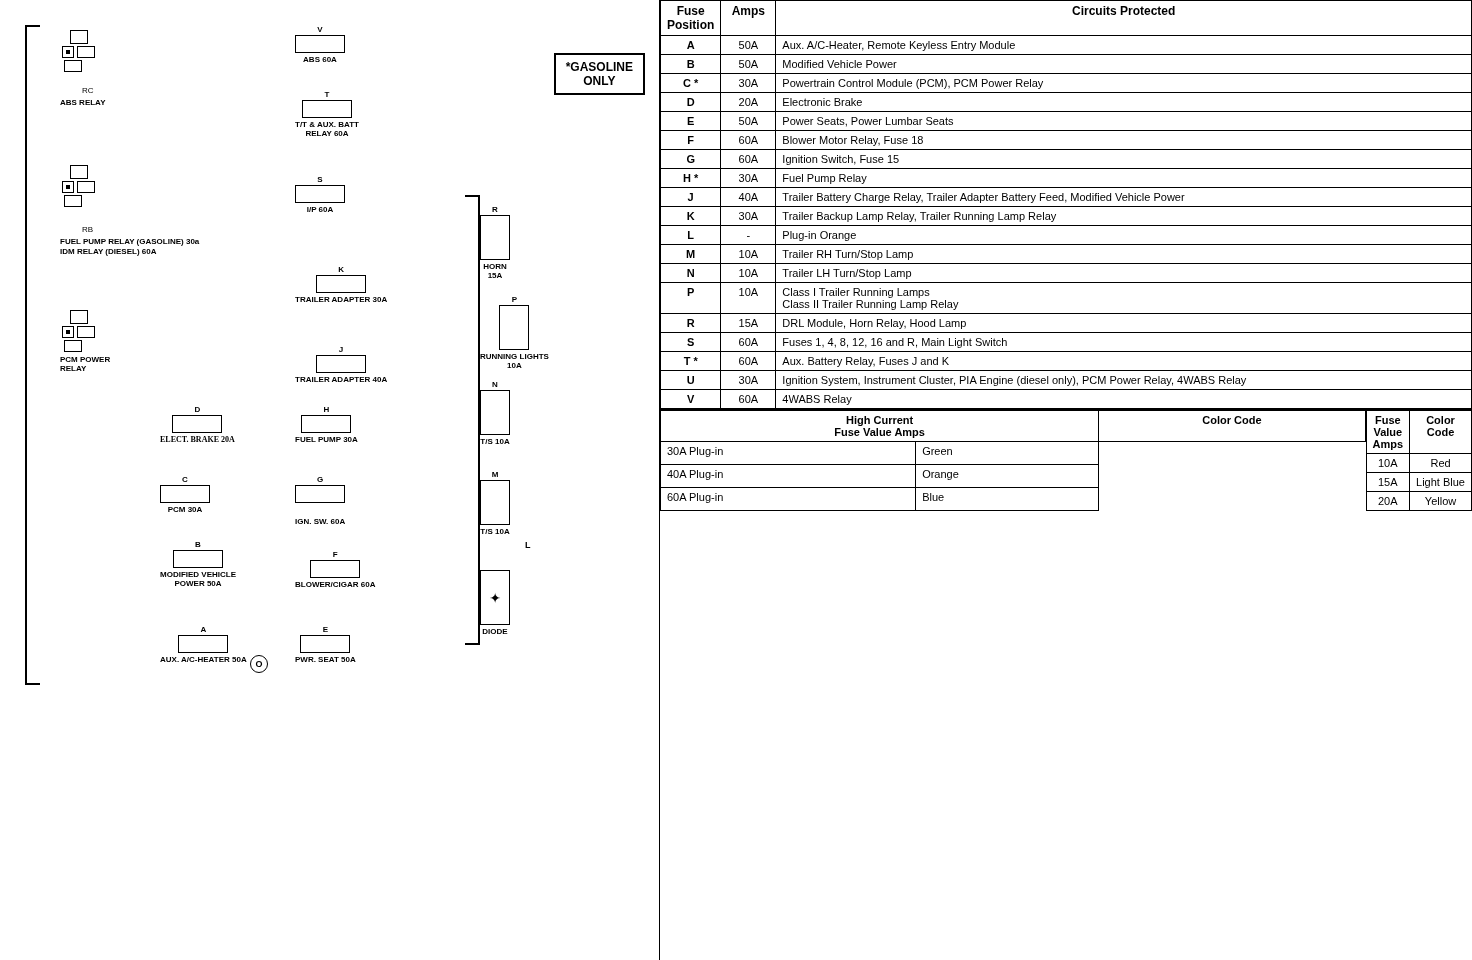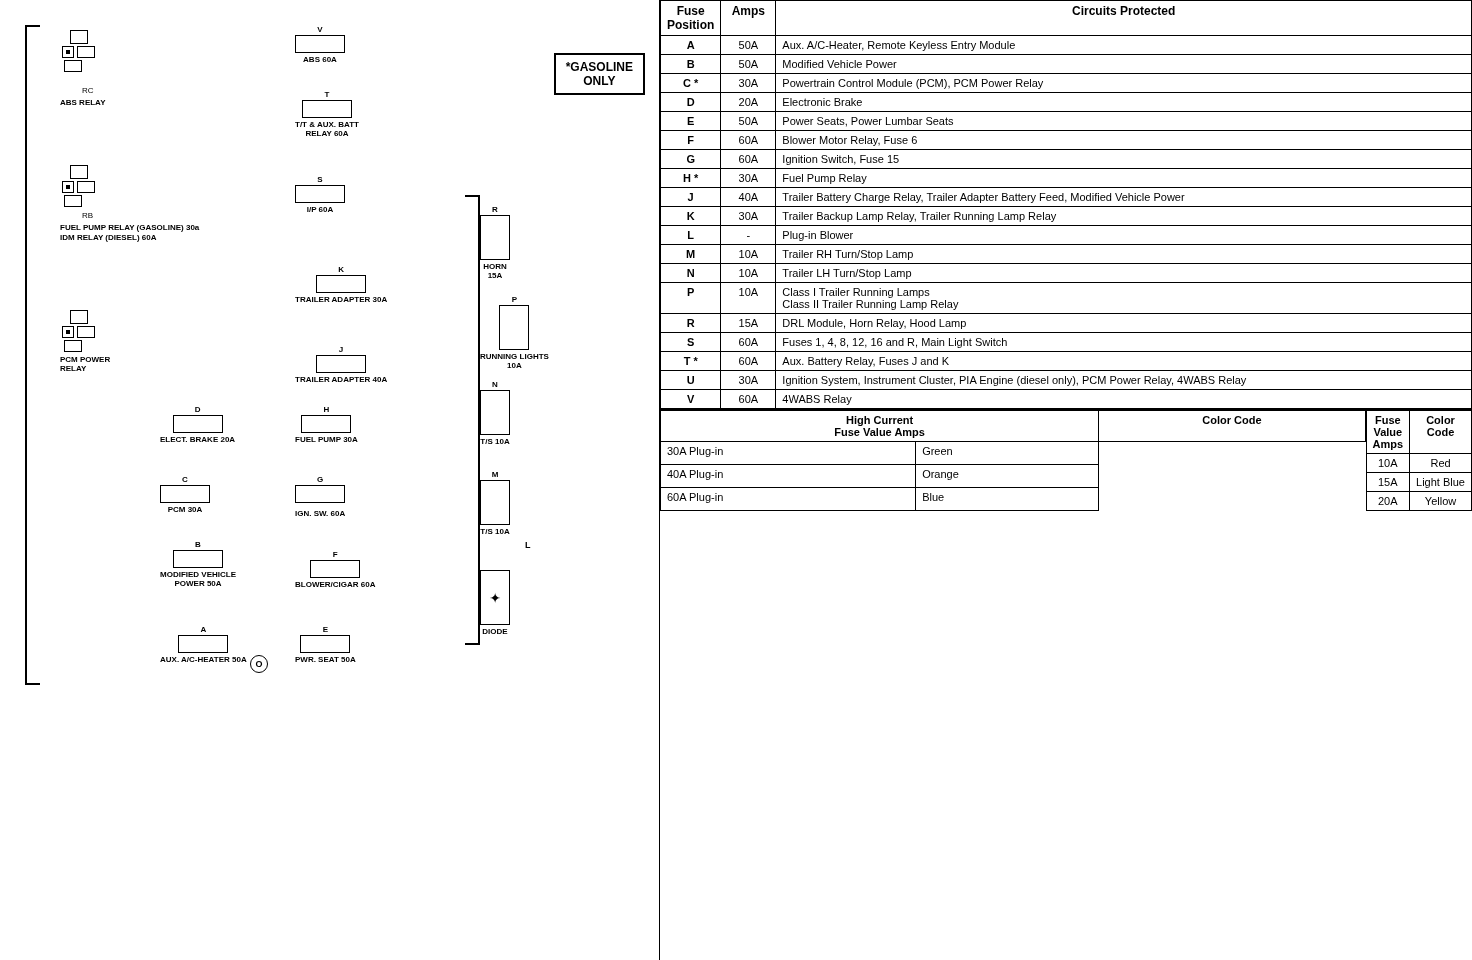--- a/index.html
+++ b/index.html
@@ -147,21 +147,21 @@
       </div>
       <div style="display:flex; flex-direction:row; align-items:center; gap:3px; margin-top:2px; margin-left:2px;">
         <div style="width:12px; height:12px; border:1.5px solid #000; background:#fff; position:relative;">
           <div style="width:4px; height:4px; background:#000; position:absolute; top:50%; left:50%; transform:translate(-50%,-50%);"></div>
         </div>
         <div style="width:18px; height:12px; border:1.5px solid #000; background:#fff;"></div>
       </div>
       <div style="margin-top:2px; margin-left:4px;">
         <div style="width:18px; height:12px; border:1.5px solid #000; background:#fff;"></div>
       </div>
-      <div style="margin-left:22px; font-size:8px; margin-top:4px;">RB</div>
+      <div style="margin-left:22px; font-size:8px; margin-top:18px;">RB</div>
       <div style="margin-top:3px; font-size:8px; font-weight:bold; text-align:left; line-height:1.2;">FUEL PUMP RELAY (GASOLINE) 30a<br>IDM RELAY (DIESEL) 60A</div>
     </div>
 
     <div style="position:absolute; left:290px; top:165px; display:flex; flex-direction:column; align-items:center;">
       <div style="font-size:8px; font-weight:bold; margin-bottom:1px;">S</div>
       <div style="width:50px; height:18px; border:1.5px solid #000; background:#fff;"></div>
       <div style="font-size:8px; font-weight:bold; margin-top:2px; text-align:center;">I/P 60A</div>
     </div>
 
     <div style="position:absolute; left:475px; top:195px; display:flex; flex-direction:column; align-items:center;">
@@ -206,21 +206,21 @@
 
     <div style="position:absolute; left:475px; top:370px; display:flex; flex-direction:column; align-items:center;">
       <div style="font-size:8px; font-weight:bold; margin-bottom:1px;">N</div>
       <div style="width:30px; height:45px; border:1.5px solid #000; background:#fff;"></div>
       <div style="font-size:8px; font-weight:bold; margin-top:2px; text-align:center;">T/S 10A</div>
     </div>
 
     <div style="position:absolute; left:155px; top:395px; display:flex; flex-direction:column; align-items:center;">
       <div style="font-size:8px; font-weight:bold; margin-bottom:1px;">D</div>
       <div style="width:50px; height:18px; border:1.5px solid #000; background:#fff;"></div>
-      <div style="font-size:8px; font-weight:bold; margin-top:2px; text-align:center;">ELECT. BRAKE 20A</div>
+      <div style="font-size:8px; font-weight:bold; margin-top:2px; text-align:center;font-family:Liberation Serif, serif;">ELECT. BRAKE 20A</div>
     </div>
 
     <div style="position:absolute; left:290px; top:395px; display:flex; flex-direction:column; align-items:center;">
       <div style="font-size:8px; font-weight:bold; margin-bottom:1px;">H</div>
       <div style="width:50px; height:18px; border:1.5px solid #000; background:#fff;"></div>
       <div style="font-size:8px; font-weight:bold; margin-top:2px; text-align:center;">FUEL PUMP 30A</div>
     </div>
 
     <div style="position:absolute; left:475px; top:460px; display:flex; flex-direction:column; align-items:center;">
       <div style="font-size:8px; font-weight:bold; margin-bottom:1px;">M</div>
@@ -230,21 +230,21 @@
 
     <div style="position:absolute; left:155px; top:465px; display:flex; flex-direction:column; align-items:center;">
       <div style="font-size:8px; font-weight:bold; margin-bottom:1px;">C</div>
       <div style="width:50px; height:18px; border:1.5px solid #000; background:#fff;"></div>
       <div style="font-size:8px; font-weight:bold; margin-top:2px; text-align:center;">PCM 30A</div>
     </div>
 
     <div style="position:absolute; left:290px; top:465px; display:flex; flex-direction:column; align-items:center;">
       <div style="font-size:8px; font-weight:bold; margin-bottom:1px;">G</div>
       <div style="width:50px; height:18px; border:1.5px solid #000; background:#fff;"></div>
-      <div style="font-size:8px; font-weight:bold; margin-top:6px; text-align:center;">IGN. SW. 60A</div>
+      <div style="font-size:8px; font-weight:bold; margin-top:14px; text-align:center;">IGN. SW. 60A</div>
     </div>
 
     <div style="position:absolute; left:520px; top:530px; font-size:9px; font-weight:bold;">L</div>
 
     <div style="position:absolute; left:155px; top:530px; display:flex; flex-direction:column; align-items:center;">
       <div style="font-size:8px; font-weight:bold; margin-bottom:1px;">B</div>
       <div style="width:50px; height:18px; border:1.5px solid #000; background:#fff;"></div>
       <div style="font-size:8px; font-weight:bold; margin-top:2px; text-align:center;">MODIFIED VEHICLE<br>POWER 50A</div>
     </div>
 
@@ -311,21 +311,21 @@
           <td>Electronic Brake</td>
         </tr>
         <tr>
           <td style="text-align: center; font-weight: bold;">E</td>
           <td style="text-align: center;">50A</td>
           <td>Power Seats, Power Lumbar Seats</td>
         </tr>
         <tr>
           <td style="text-align: center; font-weight: bold;">F</td>
           <td style="text-align: center;">60A</td>
-          <td>Blower Motor Relay, Fuse 6</td>
+          <td>Blower Motor Relay, Fuse 18</td>
         </tr>
         <tr>
           <td style="text-align: center; font-weight: bold;">G</td>
           <td style="text-align: center;">60A</td>
           <td>Ignition Switch, Fuse 15</td>
         </tr>
         <tr>
           <td style="text-align: center; font-weight: bold;">H *</td>
           <td style="text-align: center;">30A</td>
           <td>Fuel Pump Relay</td>
@@ -336,21 +336,21 @@
           <td>Trailer Battery Charge Relay, Trailer Adapter Battery Feed, Modified Vehicle Power</td>
         </tr>
         <tr>
           <td style="text-align: center; font-weight: bold;">K</td>
           <td style="text-align: center;">30A</td>
           <td>Trailer Backup Lamp Relay, Trailer Running Lamp Relay</td>
         </tr>
         <tr>
           <td style="text-align: center; font-weight: bold;">L</td>
           <td style="text-align: center;">-</td>
-          <td>Plug-in Blower</td>
+          <td>Plug-in Orange</td>
         </tr>
         <tr>
           <td style="text-align: center; font-weight: bold;">M</td>
           <td style="text-align: center;">10A</td>
           <td>Trailer RH Turn/Stop Lamp</td>
         </tr>
         <tr>
           <td style="text-align: center; font-weight: bold;">N</td>
           <td style="text-align: center;">10A</td>
           <td>Trailer LH Turn/Stop Lamp</td>

